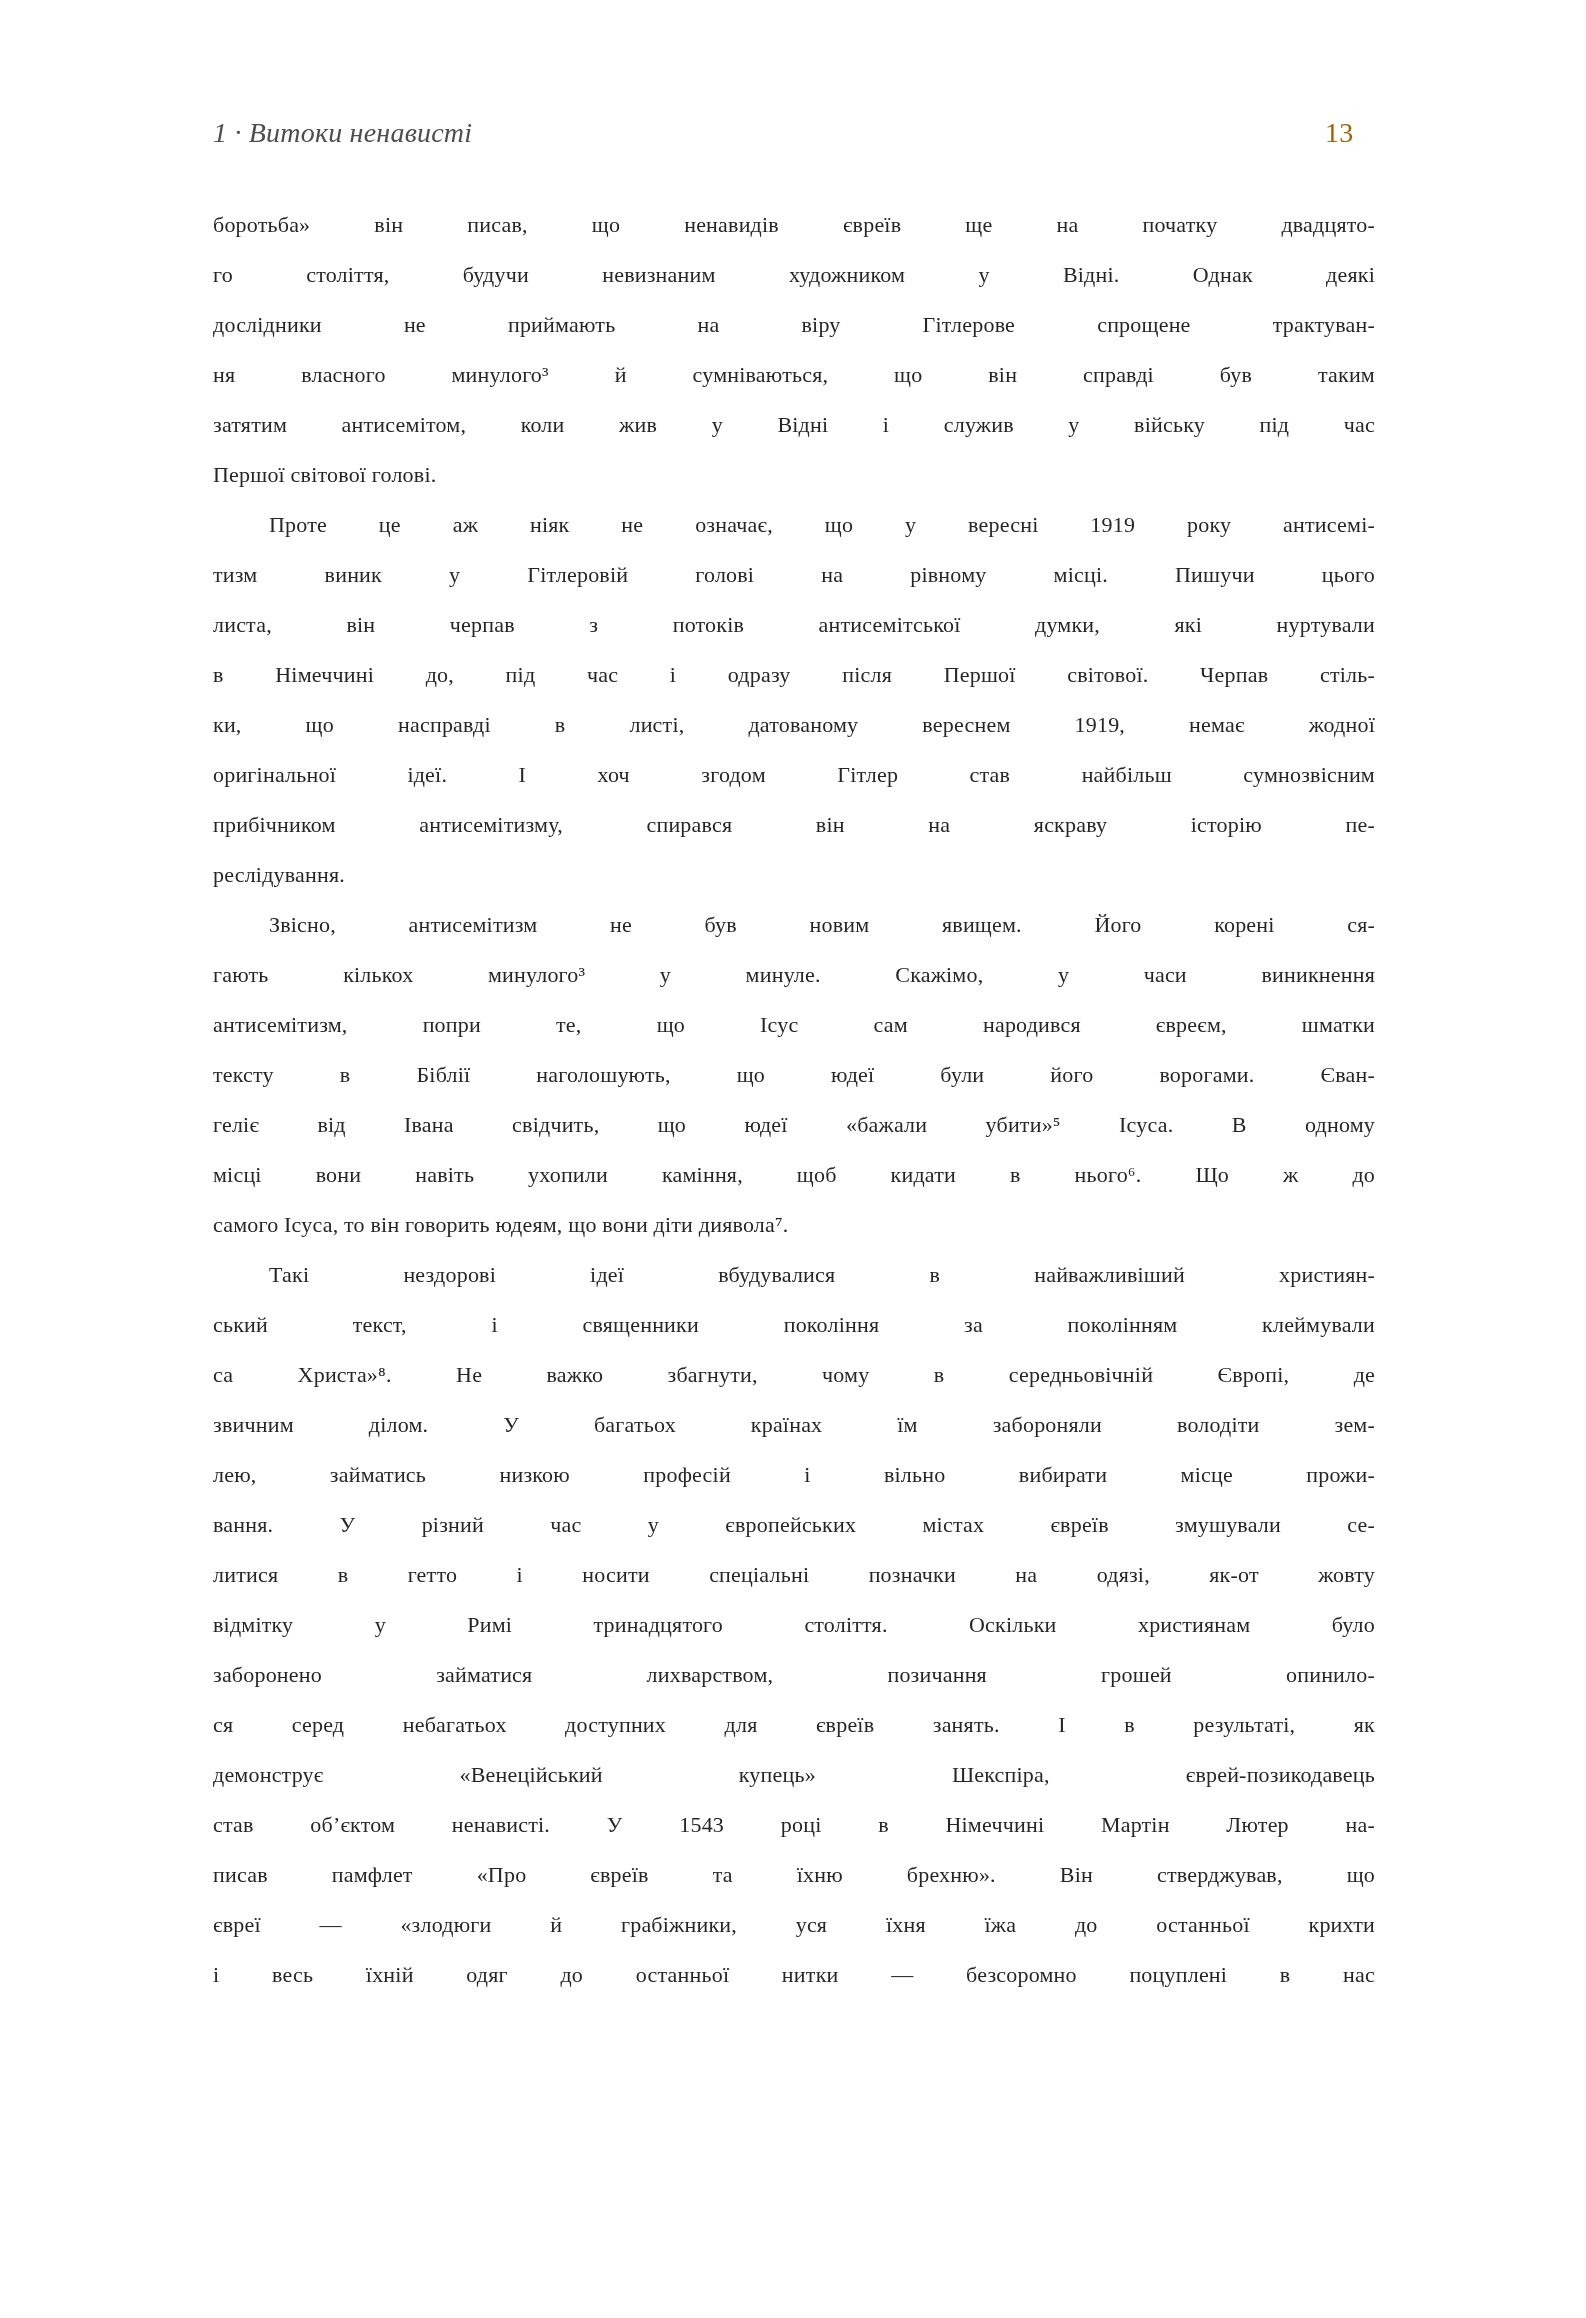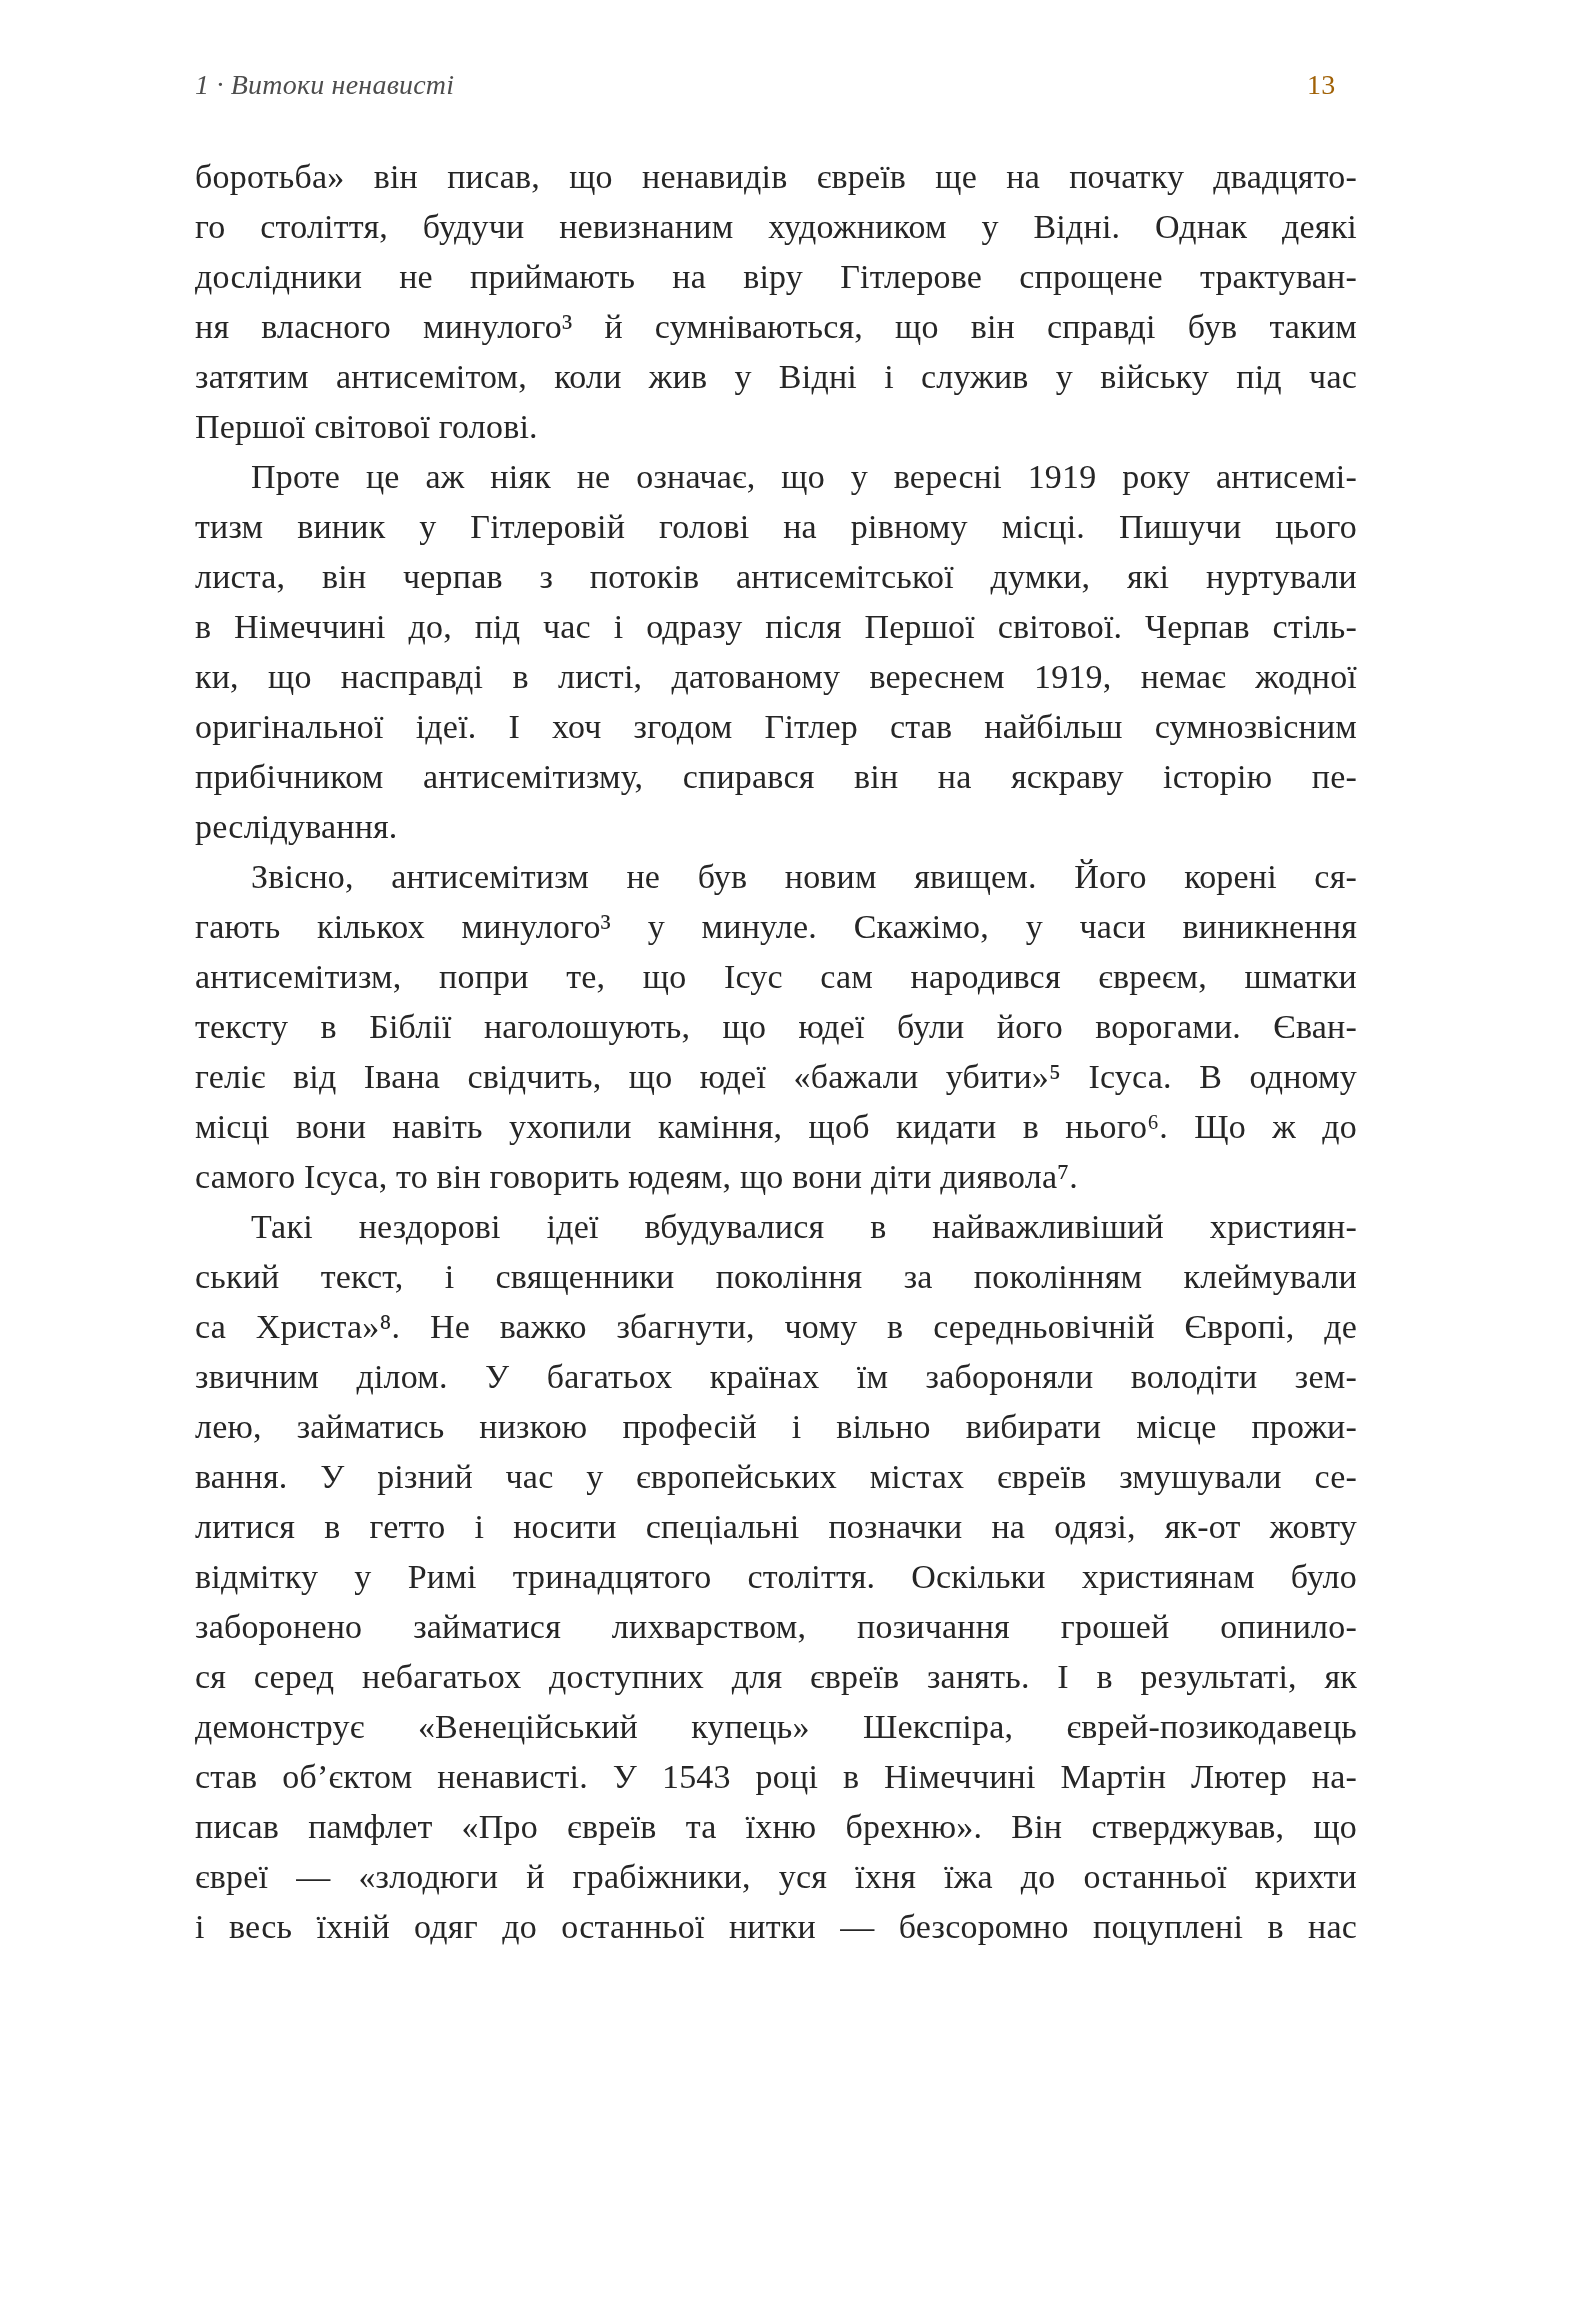--- a/index.html
+++ b/index.html
@@ -18,44 +18,44 @@
   }
   .page-canvas {
     position: relative;
     width: 1587px;
     height: 2319px;
     background: var(--background);
     overflow: hidden;
   }
   .page-inner {
     position: absolute;
-    left: 195px;
+    left: 213px;
     top: 0;
     width: 1162px;
-    padding-top: 69px;
+    padding-top: 117px;
   }
   .running-header {
     display: flex;
     justify-content: space-between;
     align-items: baseline;
     font-size: 28px;
     color: var(--header-color);
     letter-spacing: 0.2px;
   }
   .chapter-title {
     font-style: italic;
   }
   .page-number {
     font-style: normal;
     padding-right: 21.5px;
     color: #a16207;
   }
   .body-text {
     margin-top: 51px;
-    font-size: 34px;
+    font-size: 22px;
   }
   .paragraph { }
   .line {
     height: 50px;
     line-height: 50px;
     text-align: justify;
     text-align-last: justify;
     overflow: hidden;
     letter-spacing: 0.2px;
   }

